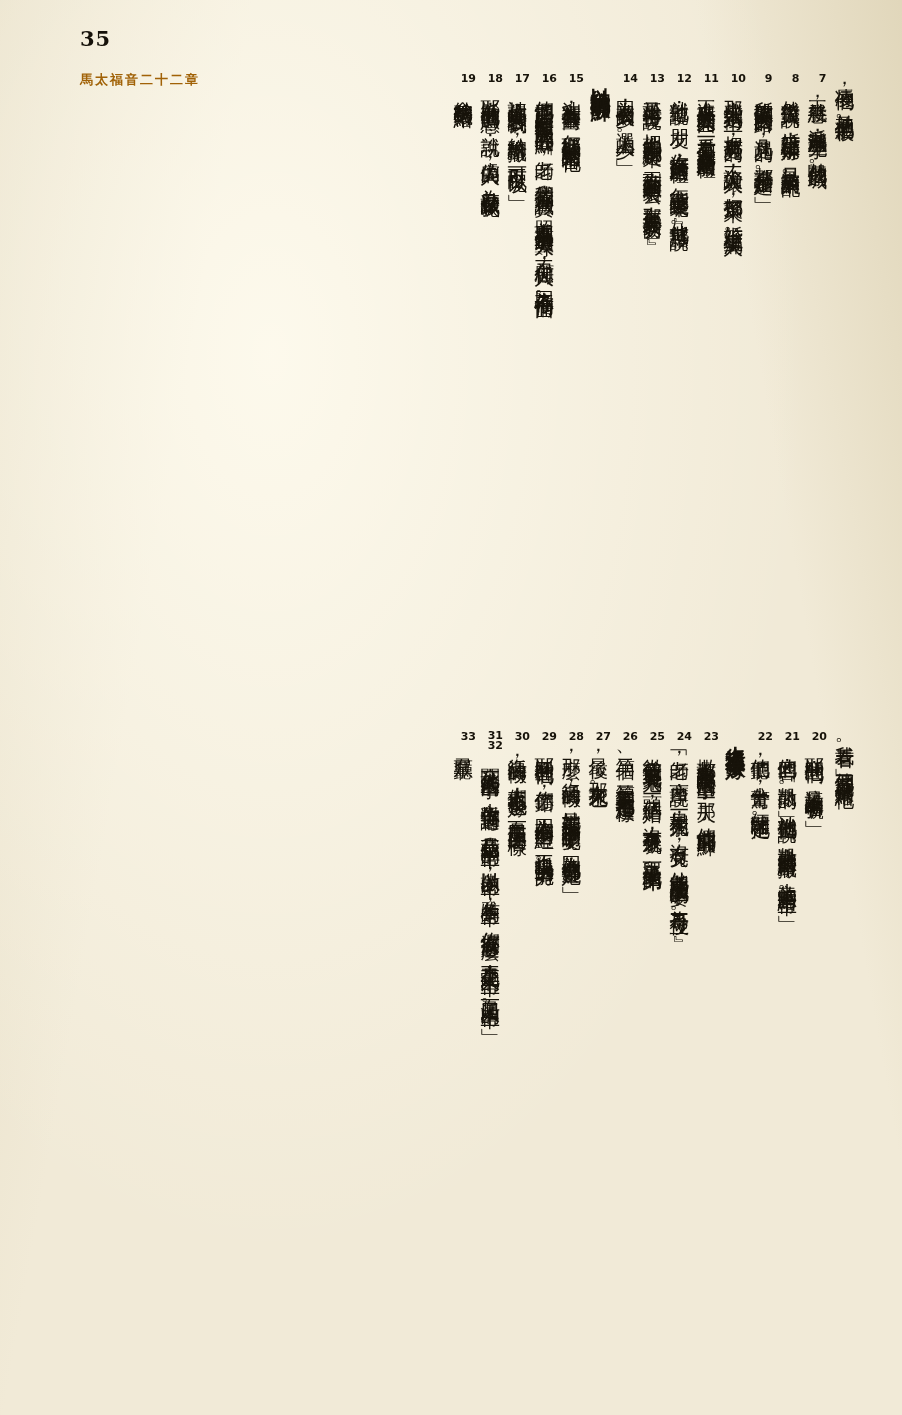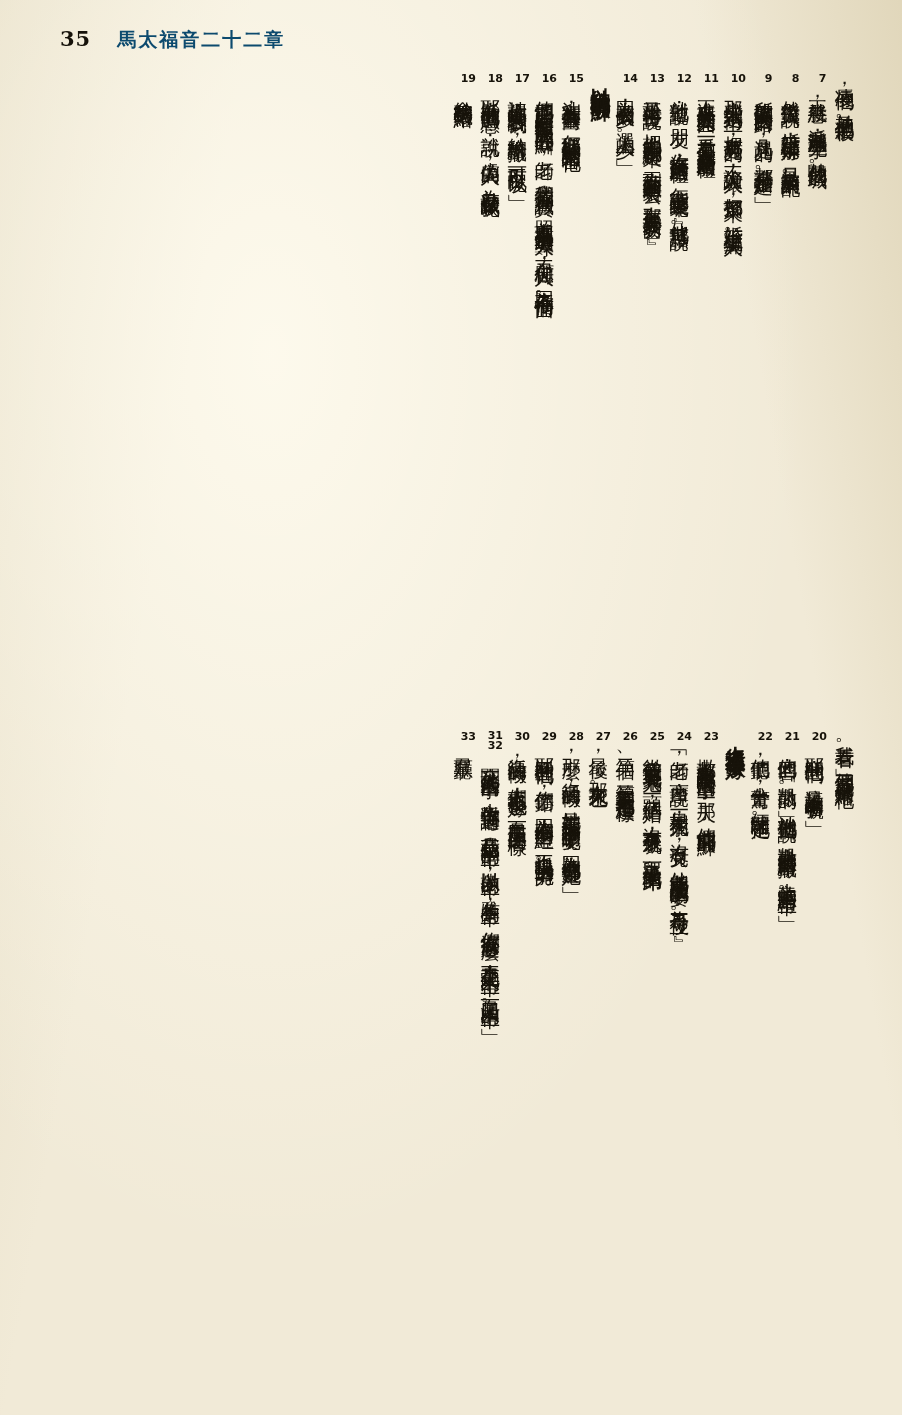--- a/index.html
+++ b/index.html
@@ -32,36 +32,38 @@
       linear-gradient(260deg, rgba(214,202,168,0.6) 0%, rgba(241,234,215,0) 18%);
     pointer-events: none;
     z-index: 5;
   }
   .header {
     position: absolute;
     top: 26px;
     left: 60px;
     display: flex;
     align-items: baseline;
-    gap: 26px;
+    gap: 20px;
     z-index: 6;
+    flex-direction: column;
   }
   .page-number {
     font-family: "DejaVu Serif", serif;
     font-weight: bold;
     font-size: 21px;
     letter-spacing: 1px;
     color: #16120a;
   }
   .running-title {
     font-family: "DejaVu Serif", serif;
     font-weight: bold;
-    font-size: 19px;
+    font-size: 13px;
     letter-spacing: 2px;
-    color: #0c4a6e;
+    color: #a16207;
+    margin-left: 20px;
   }
 
   .block {
     position: absolute;
     display: flex;
     flex-direction: row-reverse;
     align-items: flex-start;
     justify-content: flex-start;
     gap: 0px;
     z-index: 6;

